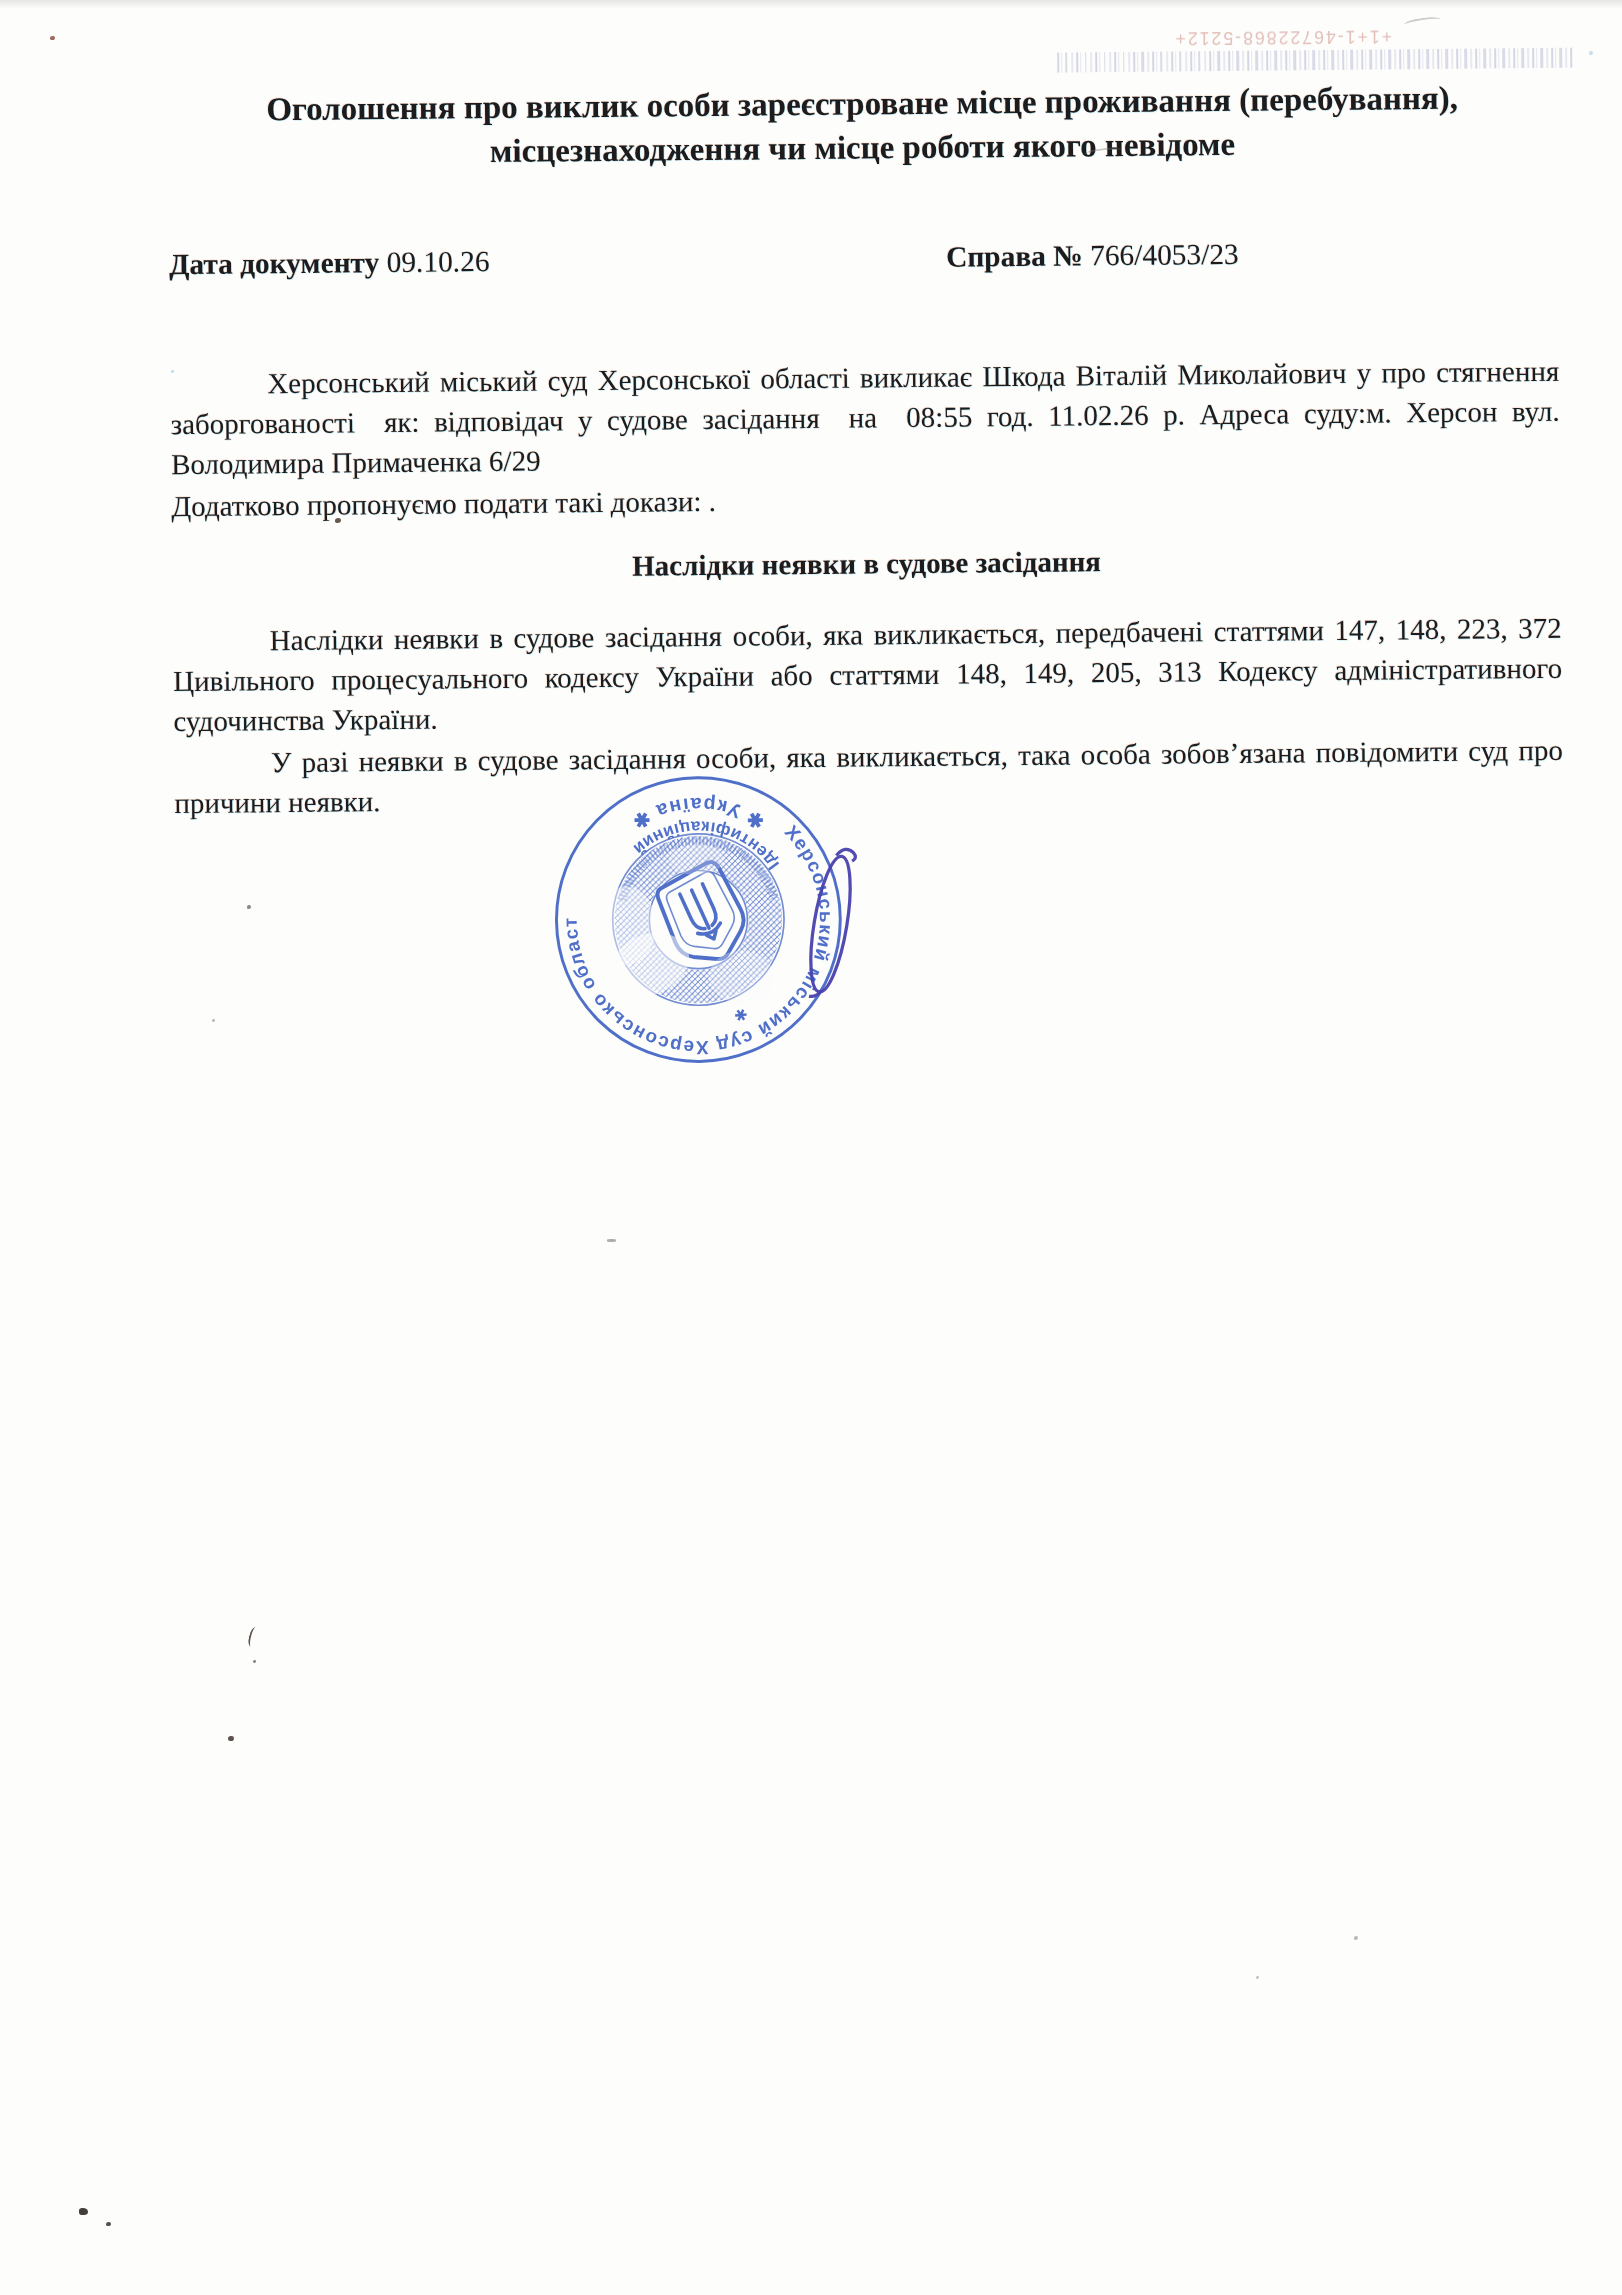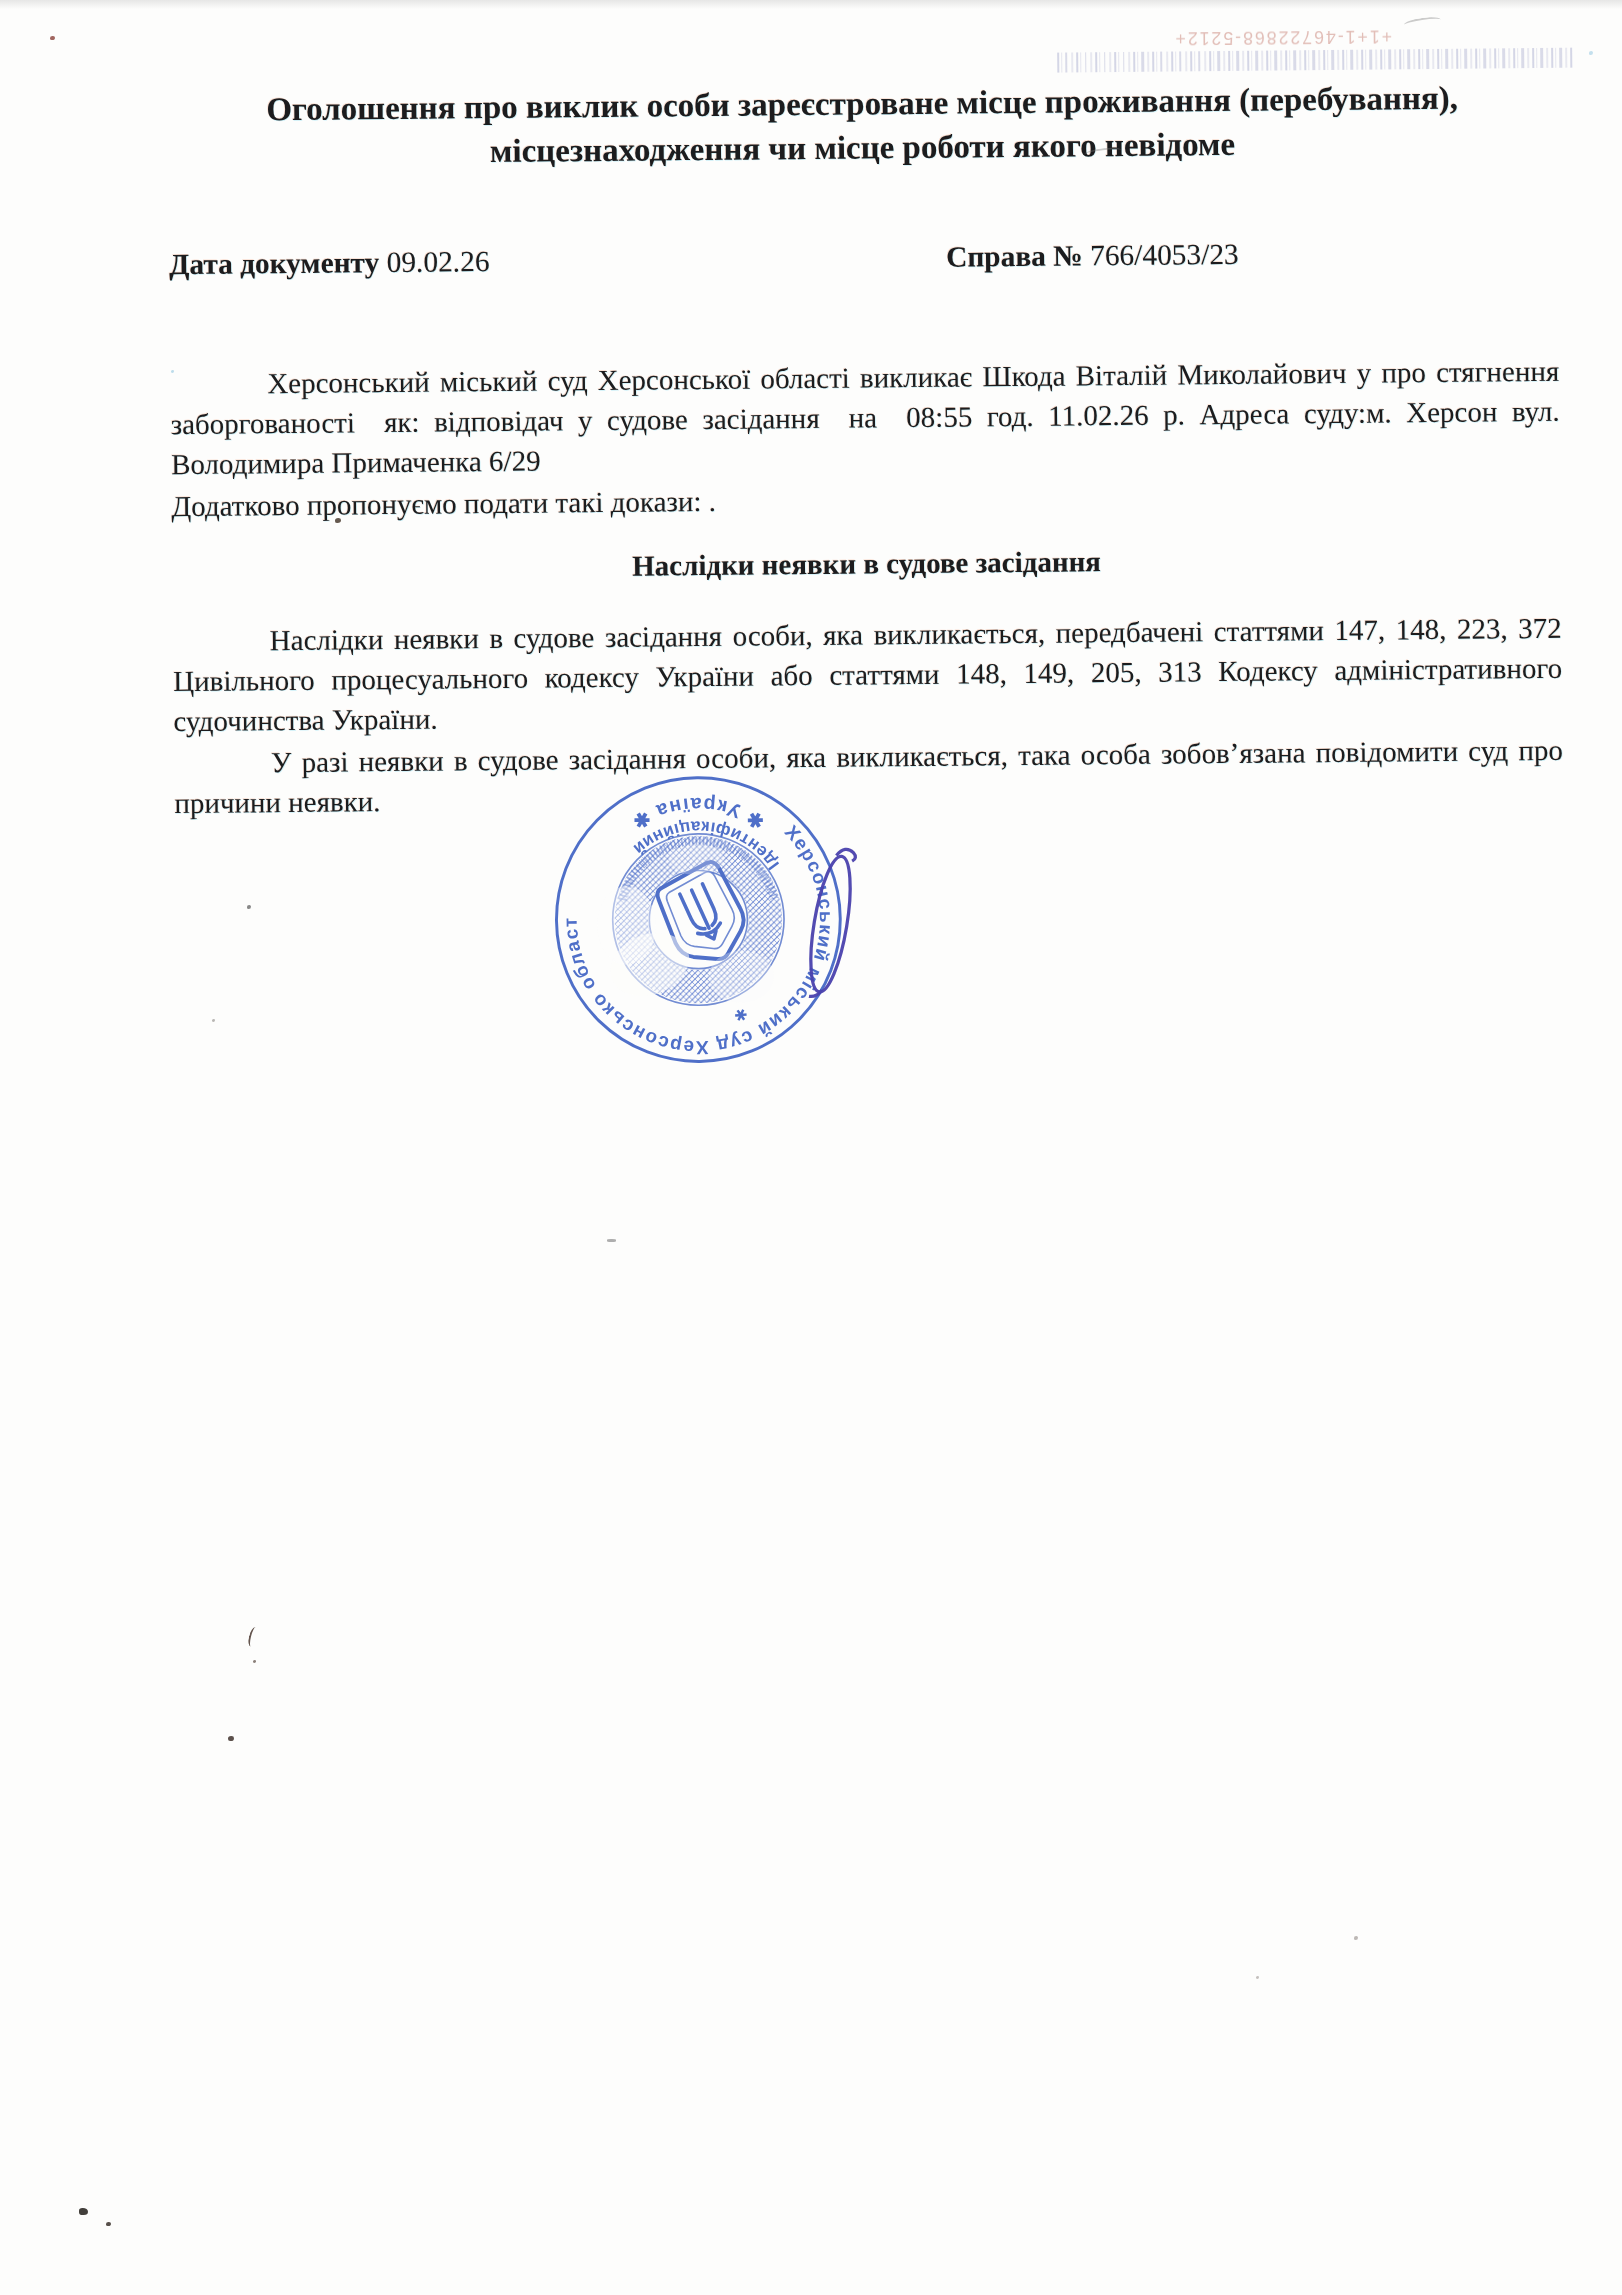--- a/index.html
+++ b/index.html
@@ -88,21 +88,21 @@
 
     <div class="mirror-code">+1+1-46722868-5212+</div>
     <div class="barcode"></div>
 
     <div class="title txt">
       <div>Оголошення про виклик особи зареєстроване місце проживання (перебування),</div>
       <div>місцезнаходження чи місце роботи якого невідоме</div>
     </div>
 
     <div class="meta txt">
-      <span><span class="b">Дата документу</span> <span>09.02.26</span></span>
+      <span><span class="b">Дата документу</span> <span>09.10.26</span></span>
       <span class="case"><span class="b">Справа №</span> <span>766/4053/23</span></span>
     </div>
 
     <p class="para indent txt p-summons">Херсонський міський суд Херсонської області викликає Шкода Віталій Миколайович у про стягнення заборгованості  як: відповідач у судове засідання  на  08:55 год. 11.02.26 р. Адреса суду:м. Херсон вул. Володимира Примаченка 6/29</p>
 
     <p class="para txt p-evidence">Додатково пропонуємо подати такі докази: .</p>
 
     <h2 class="section-heading txt">Наслідки неявки в судове засідання</h2>
 
     <p class="para indent txt p-consequences">Наслідки неявки в судове засідання особи, яка викликається, передбачені статтями 147, 148, 223, 372 Цивільного процесуального кодексу України або статтями 148, 149, 205, 313 Кодексу адміністративного судочинства України.</p>

